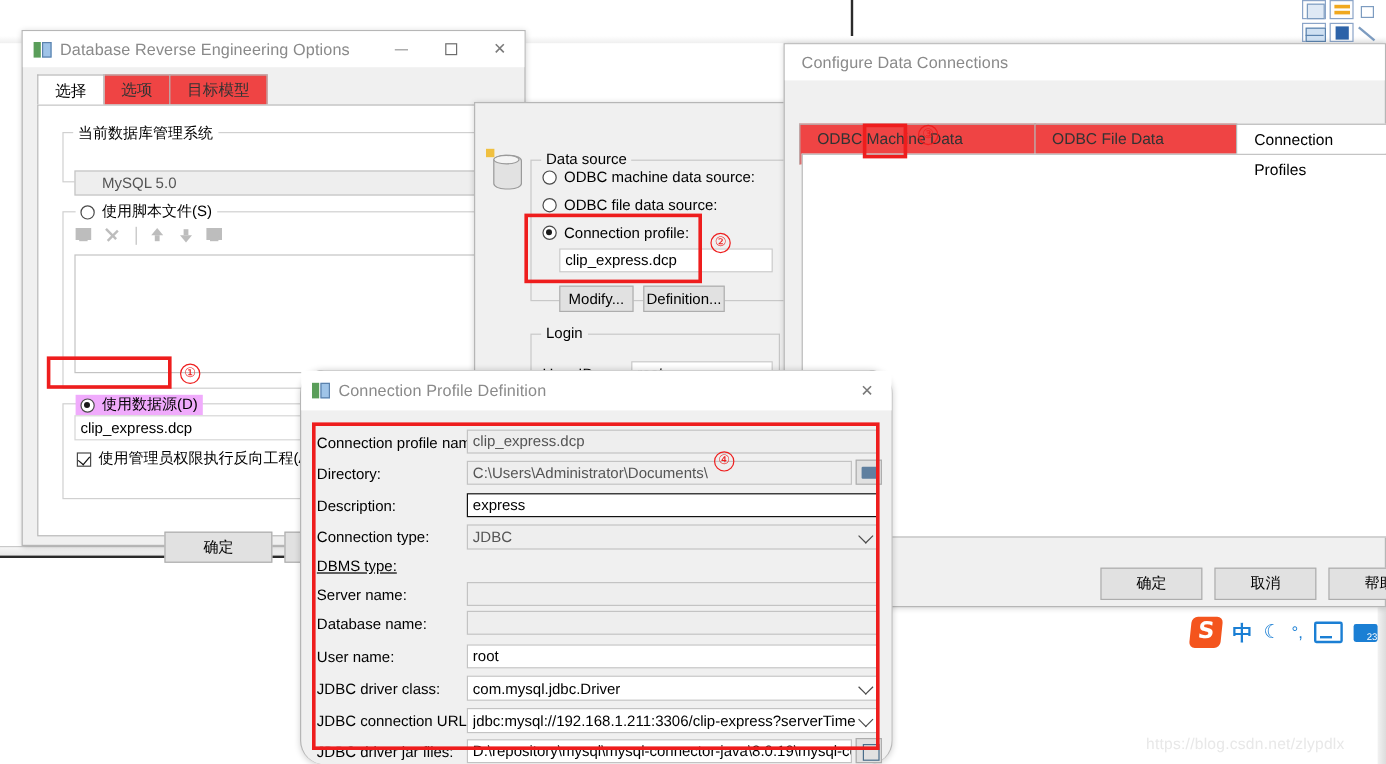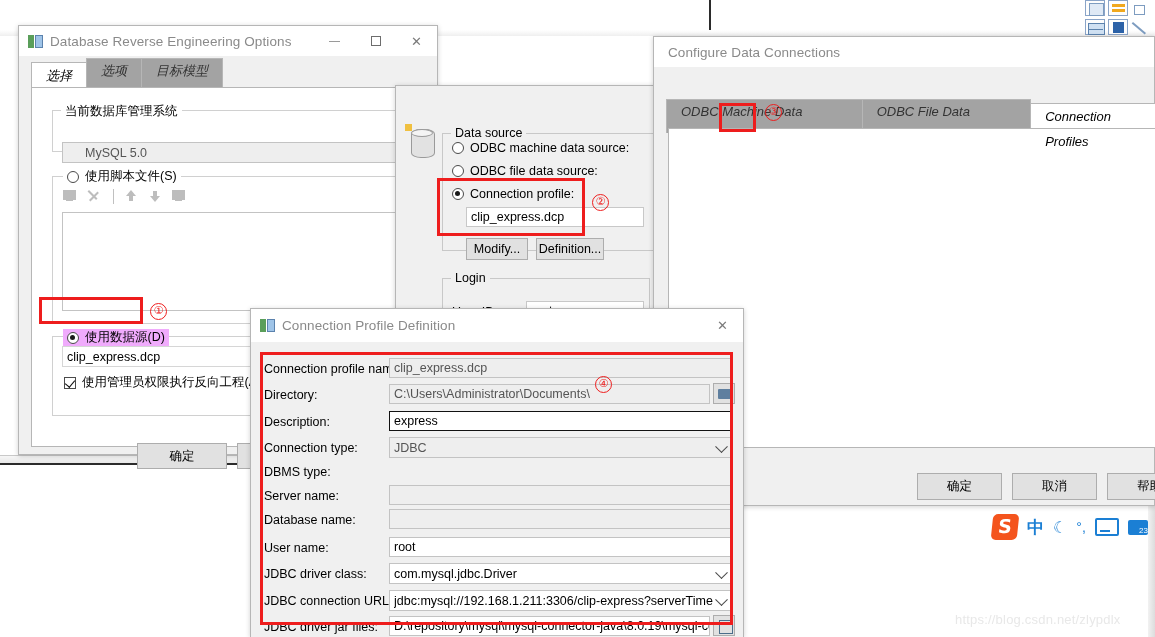--- a/index.html
+++ b/index.html
@@ -49,25 +49,25 @@
     position: relative; flex: 0 0 auto;
   }
   .t-icon .blk { position:absolute; top:0; left:0; width:6px; height:13px; background:#5a9e5a; }
   .t-icon .blk2{ position:absolute; top:0; left:7px; width:8px; height:13px; background:#9fc4e8; border:1px solid #5b82ad; box-sizing:border-box;}
   .win-btns { position:absolute; right:0; top:0; height:30px; display:flex; }
   .win-btn { width:41px; height:30px; display:flex; align-items:center; justify-content:center; color:#7a7a7a; font-size:13px; }
   .win-btn.min::after { content:""; width:11px; height:1px; background:#9a9a9a; display:block; }
   .win-btn.max::after { content:""; width:10px; height:10px; border:1px solid #6d6d6d; display:block; box-sizing:border-box;}
 
   
-  .tabstrip { display:flex; align-items:center; height:25px; padding-left:12px;font-style:italic; }
+  .tabstrip { display:flex; align-items:flex-start; height:25px; padding-left:12px; }
   .tab {
     height:34px; line-height:23px; padding:0 14px;
     border:1px solid #b6b6b6; border-bottom:none;
-    background:#a3a3a3; box-sizing:border-box;
+    background:#ef4444; box-sizing:border-box;
     font-size:13px; color:#333; margin-right:-1px;
   }
   .tab.active { background:#ffffff; height:25px; line-height:25px; position:relative; z-index:3; color:#000; }
   .tab-body { background:#fff; border:1px solid #b6b6b6; box-sizing:border-box; }
 
   
   .group { position:absolute; border:1px solid #d0d0d0; box-sizing:border-box; }
   .group > .glabel {
     position:absolute; top:-8px; left:8px; background:#ffffff;
     padding:0 4px; font-size:12.5px; color:#000;
@@ -318,21 +318,21 @@
     <div class="tab-body" style="position:absolute; left:14px; top:91px; width:500px; height:320px; border-right:none;"></div>
 
     <div class="btn" style="left:263px; top:436px; width:85px; height:27px;">确定</div>
     <div class="btn" style="left:358px; top:436px; width:85px; height:27px;">取消</div>
     <div class="btn" style="left:453px; top:436px; width:85px; height:27px;">帮助</div>
   </div>
 
   <div class="redbox" style="left:719px; top:103px; width:37px; height:29px;"></div>
   <div class="circnum" style="left:765px; top:104px;">③</div>
 
-  <div class="dlg" style="left:250px; top:308px; width:494px; height:329px; border-bottom:none;">
+  <div class="dlg" style="left:250px; top:308px; width:494px; height:329px; border-bottom:none;border-radius:20px;">
     <div class="dlg-title" style="height:33px;">
       <span class="t-icon">
           <i class="blk"></i>
           <i class="blk2"></i>
         </span>
       <span class="t-text">Connection Profile Definition</span>
       <span class="win-btns">
         <span class="win-btn" style="height:33px;">✕</span>
       </span>
     </div>
@@ -348,21 +348,21 @@
 
     <div class="lbl" style="left:13px; top:106px;">Description:</div>
     <div class="field" style="position:absolute; left:138px; top:102px; width:343px; height:20px; border:1.5px solid #111;">express</div>
 
     <div class="lbl" style="left:13px; top:132px;">Connection type:</div>
     <div class="field ro combo" style="position:absolute; left:138px; top:128px; width:343px; height:21px;">
       <span>JDBC</span>
       <span class="chev"></span>
     </div>
 
-    <div class="lbl" style="left:13px; top:156px;">DBMS type:</div>
+    <div class="lbl" style="left:13px; top:156px;text-decoration:underline;">DBMS type:</div>
 
     <div class="lbl" style="left:13px; top:180px;">Server name:</div>
     <div class="field ro" style="position:absolute; left:138px; top:176px; width:343px; height:20px;"></div>
 
     <div class="lbl" style="left:13px; top:204px;">Database name:</div>
     <div class="field ro" style="position:absolute; left:138px; top:200px; width:343px; height:20px;"></div>
 
     <div class="lbl" style="left:13px; top:232px;">User name:</div>
     <div class="field" style="position:absolute; left:138px; top:228px; width:343px; height:20px;">root</div>
 

